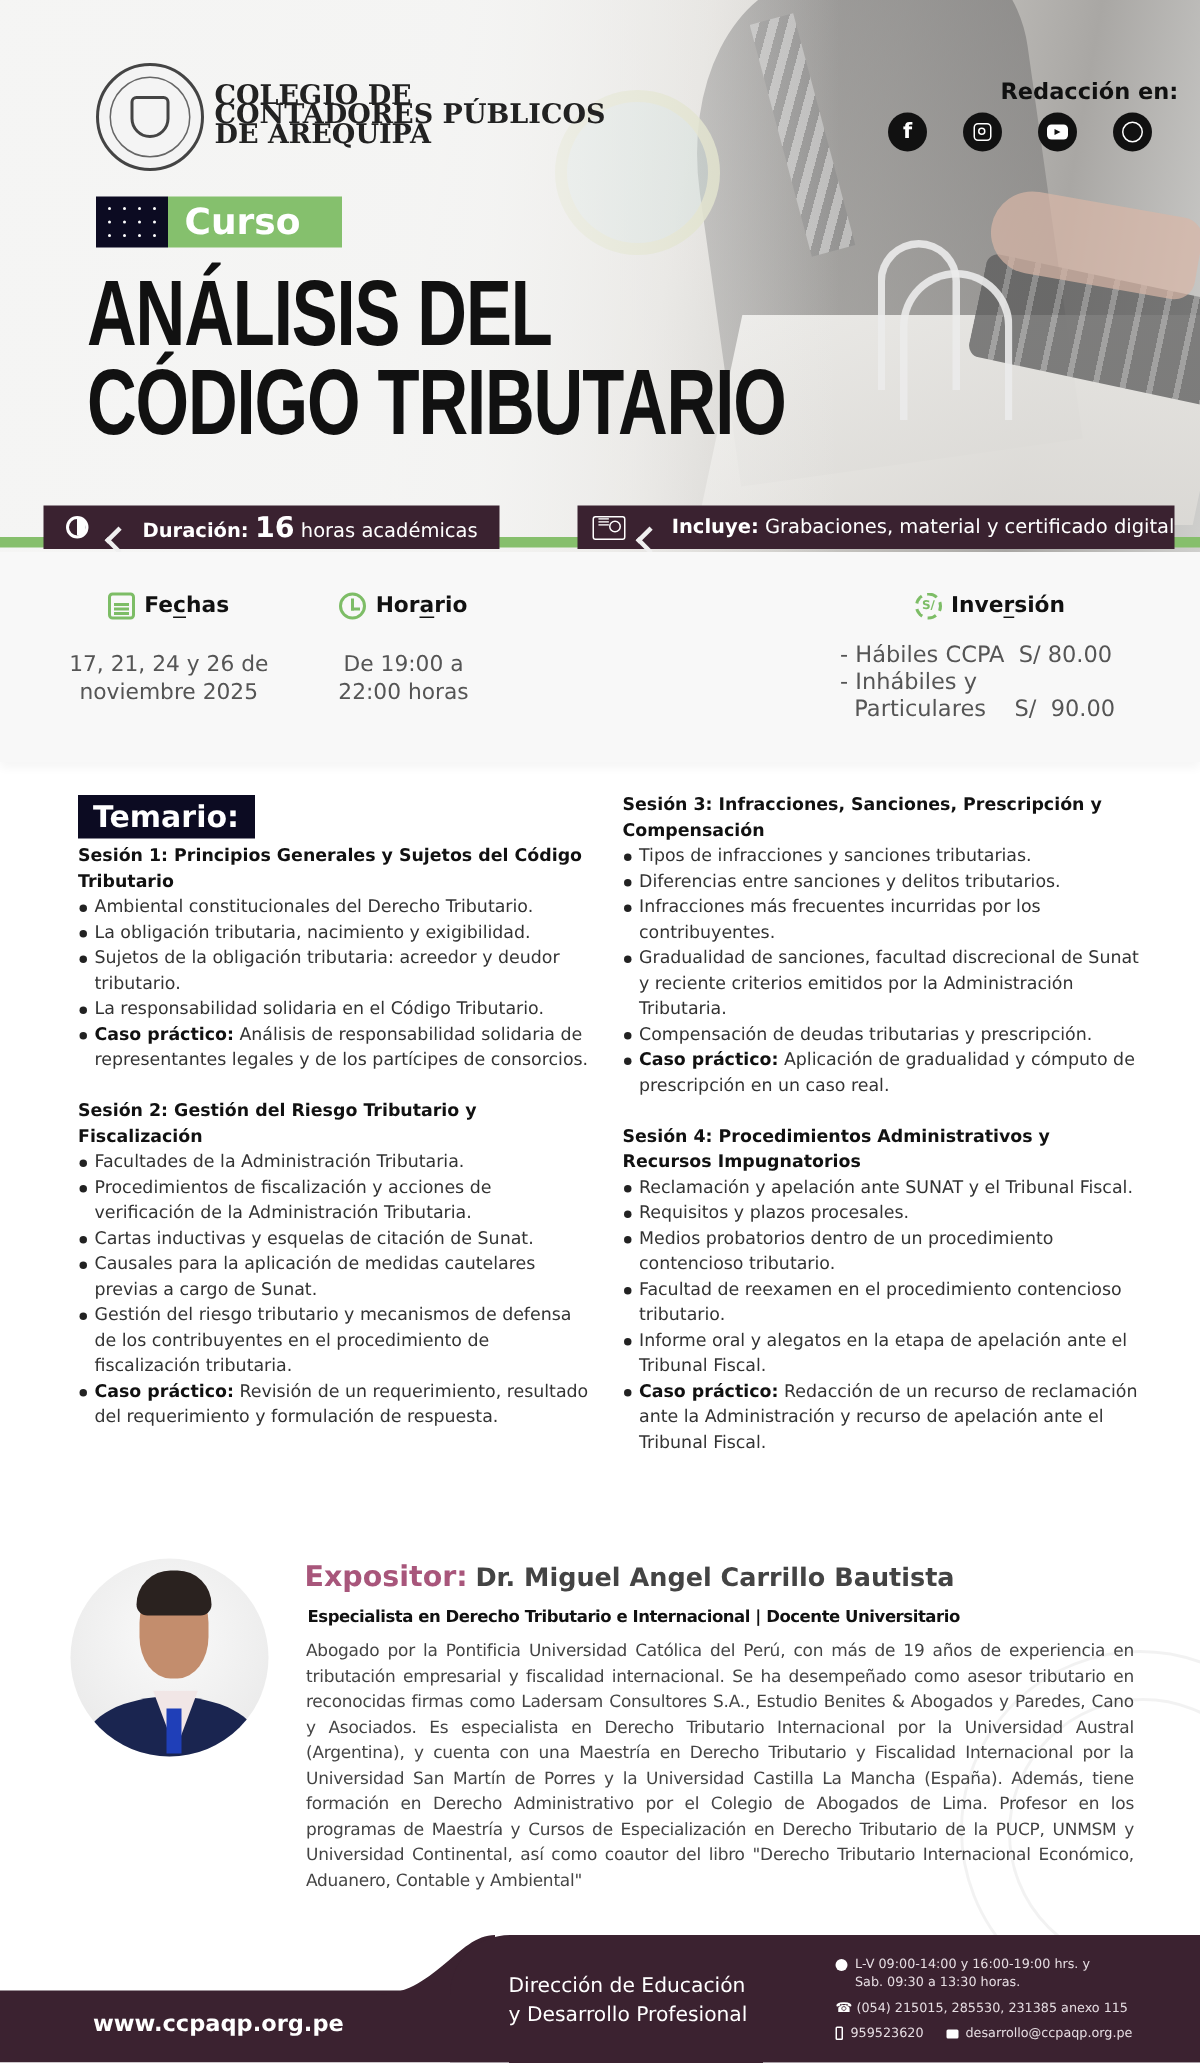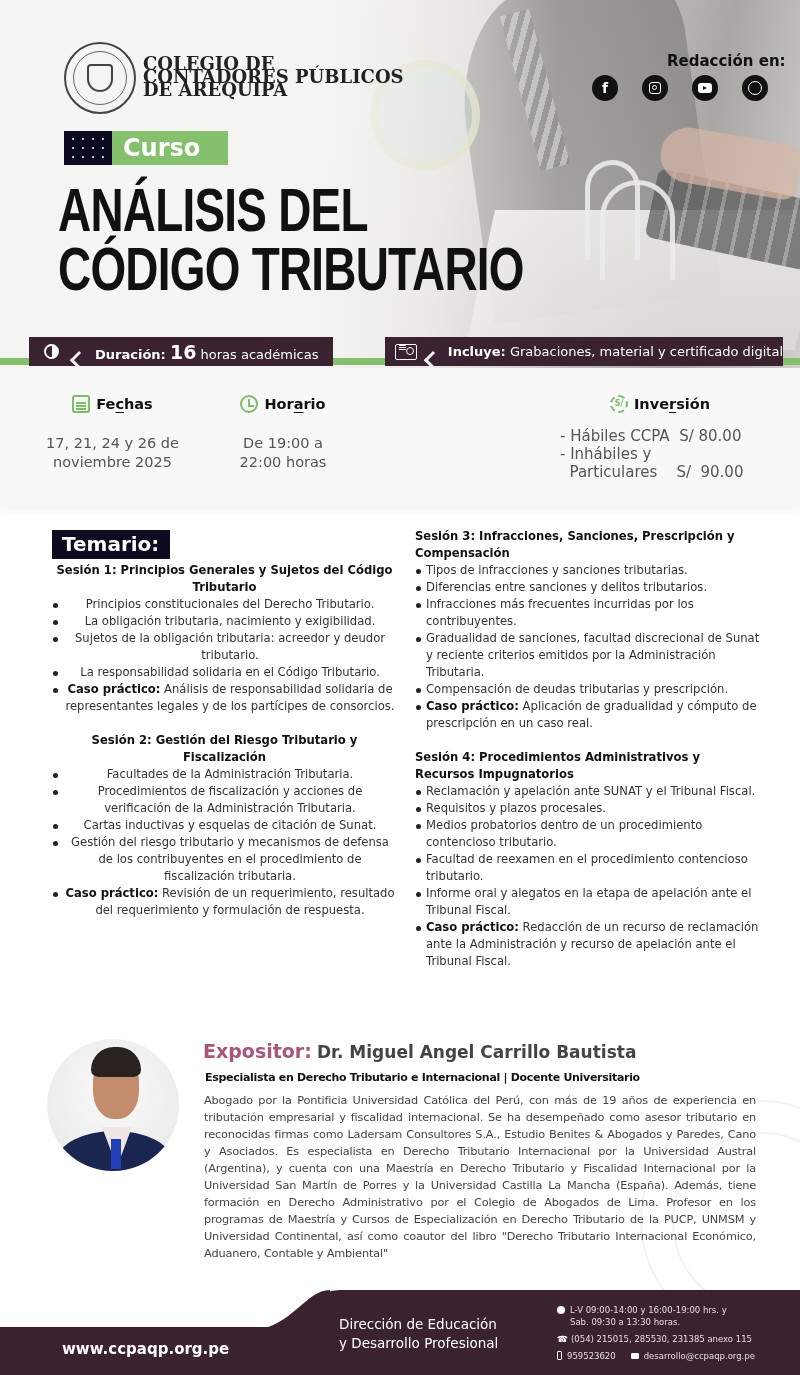--- a/index.html
+++ b/index.html
@@ -205,21 +205,21 @@
 <div class="details">
   <div class="col" style="left:40px;width:145px;">
     <div class="head">
         <div class="gicon gcal"></div>
       <span><span>Fe</span><span class="u">c</span><span>has</span></span>
     </div>
     <div class="val" style="white-space:pre-line">17, 21, 24 y 26 de
 noviembre 2025</div>
   </div>
 
-  <div class="col" style="left:208px;width:150px;">
+  <div class="col" style="left:194px;width:150px;">
     <div class="head">
         <div class="gicon gclock"></div>
       <span><span>Hor</span><span class="u">a</span><span>rio</span></span>
     </div>
     <div class="val" style="white-space:pre-line">De 19:00 a
 22:00 horas</div>
   </div>
 
 
   <div class="col" style="left:560px;width:200px;">
@@ -228,35 +228,36 @@
       <span><span>Inve</span><span class="u">r</span><span>sión</span></span>
     </div>
     <div class="inv-list">- Hábiles CCPA  S/ 80.00
 - Inhábiles y
   Particulares    S/  90.00</div>
   </div>
 </div>
 
 <div class="temario-tag">Temario:</div>
 
-<div class="tcol" style="left:52px;top:562px;width:345px;text-align:center;">
+<div class="tcol" style="left:52px;top:562px;width:345px;">
   <div class="s-title">Sesión 1: Principios Generales y Sujetos del Código Tributario</div>
   <ul>
-    <li>Principios constitucionales del Derecho Tributario.</li>
+    <li>Ambiental constitucionales del Derecho Tributario.</li>
     <li>La obligación tributaria, nacimiento y exigibilidad.</li>
     <li>Sujetos de la obligación tributaria: acreedor y deudor tributario.</li>
     <li>La responsabilidad solidaria en el Código Tributario.</li>
     <li><b>Caso práctico:</b><span> Análisis de responsabilidad solidaria de representantes legales y de los partícipes de consorcios.</span></li>
   </ul>
   <div class="gap"></div>
   <div class="s-title">Sesión 2: Gestión del Riesgo Tributario y Fiscalización</div>
   <ul>
     <li>Facultades de la Administración Tributaria.</li>
     <li>Procedimientos de fiscalización y acciones de verificación de la Administración Tributaria.</li>
     <li>Cartas inductivas y esquelas de citación de Sunat.</li>
+    <li>Causales para la aplicación de medidas cautelares previas a cargo de Sunat.</li>
     <li>Gestión del riesgo tributario y mecanismos de defensa de los contribuyentes en el procedimiento de fiscalización tributaria.</li>
     <li><b>Caso práctico:</b><span> Revisión de un requerimiento, resultado del requerimiento y formulación de respuesta.</span></li>
   </ul>
 </div>
 
 <div class="tcol" style="left:415px;top:528px;width:345px;">
   <div class="s-title">Sesión 3: Infracciones, Sanciones, Prescripción y Compensación</div>
   <ul>
     <li>Tipos de infracciones y sanciones tributarias.</li>
     <li>Diferencias entre sanciones y delitos tributarios.</li>

